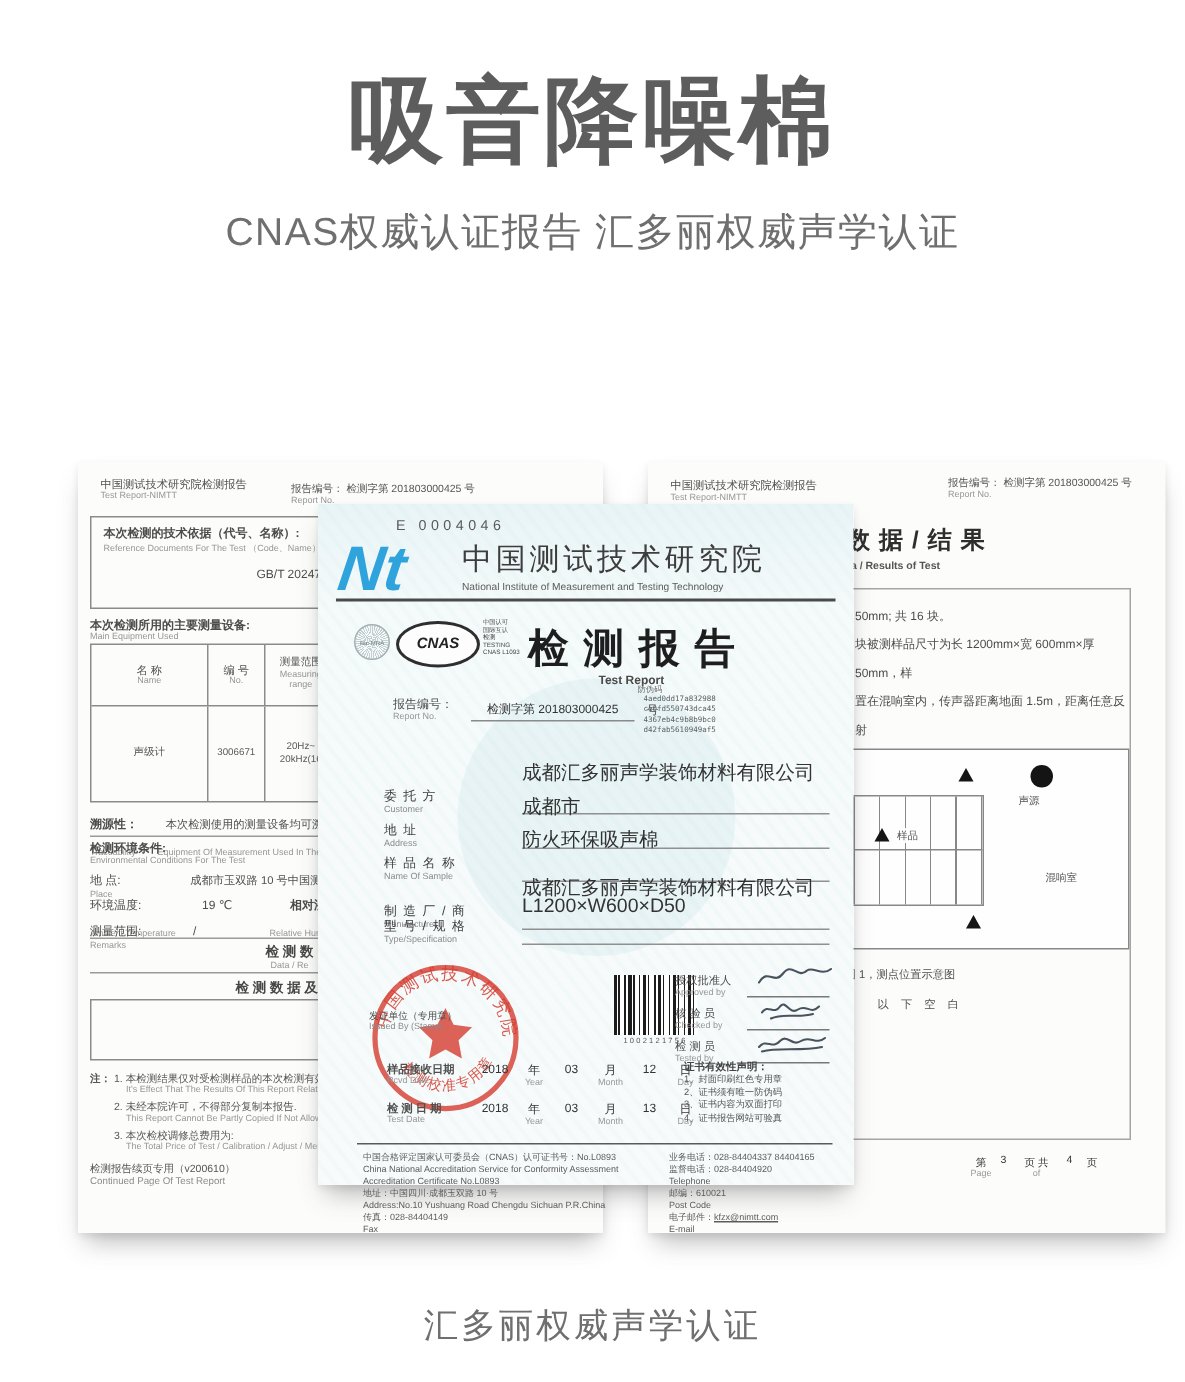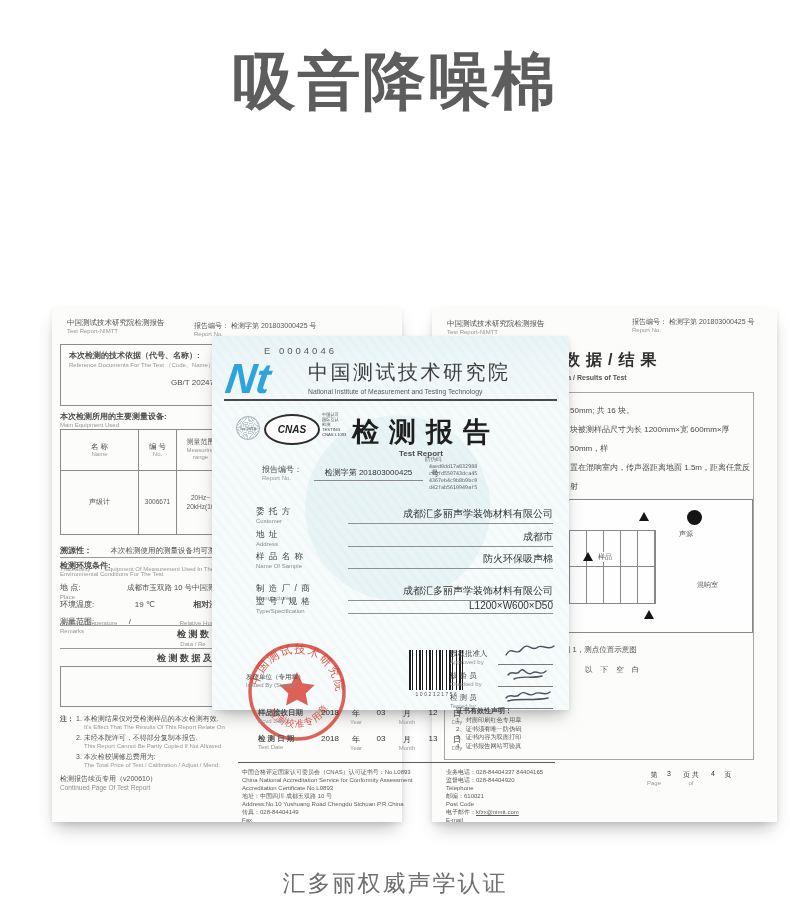--- a/index.html
+++ b/index.html
@@ -9,21 +9,21 @@
   .abs{position:absolute;}
   
   .hero{position:absolute;top:42px;left:0;width:790px;text-align:center;}
   .hero-title{font-size:63px;font-weight:bold;line-height:79px;letter-spacing:2px;color:#5d5d5d;}
   .hero-sub{margin-top:16px;font-size:26px;color:#6f6f6f;letter-spacing:1px;}
   
   .docs{position:absolute;inset:0;margin-left:12px;}
   .sheet{position:absolute;background:#fcfcfb;box-shadow:0 10px 16px -5px rgba(70,70,70,.38),0 2px 5px rgba(0,0,0,.08);}
   .sheet-left{left:40px;top:308px;width:350px;height:514px;z-index:1;}
   .sheet-right{left:420px;top:308px;width:345px;height:514px;z-index:1;}
-  .sheet-center{left:200px;top:336px;width:357px;height:374px;z-index:2;
+  .sheet-center{left:200px;top:336px;width:357px;height:454px;z-index:2;
      background:linear-gradient(180deg,#e9f4f6 0px,#f5fafa 70px,#f8fbfb 100%);}
   .sheet-center::before{content:"";position:absolute;inset:0;pointer-events:none;
      background:radial-gradient(circle at 52% 46%,rgba(130,195,205,.12) 0 92px,transparent 93px),
                 repeating-linear-gradient(52deg,rgba(150,205,215,.05) 0 3px,transparent 3px 8px);}
   
   .c9{font-size:9px;color:#474747;}
   .c8{font-size:8px;color:#4c4c4c;}
   .c75{font-size:7.5px;color:#4f4f4f;}
   .c7{font-size:7px;color:#565656;}
   .c65{font-size:6.5px;color:#5a5a5a;}
@@ -50,21 +50,21 @@
   .cnas-oval{width:52px;height:27px;border:2px solid #2e2e2e;border-radius:50%;display:flex;
              align-items:center;justify-content:center;font-size:10px;font-weight:bold;
              font-style:italic;color:#222;background:#fdfdfd;}
   .cnas-side{font-size:4.2px;color:#474747;line-height:1.2;}
   .cs-title{font-family:"Liberation Serif","DejaVu Serif",serif;font-weight:bold;font-size:27px;
             letter-spacing:10px;color:#1e1e1e;}
   .cs-field{left:44px;right:16px;display:flex;align-items:flex-end;}
   .cs-field .lab{width:92px;}
   .cs-field .lab .cn{font-size:8.5px;color:#3f3f3f;letter-spacing:1px;}
   .cs-field .lab .en{font-size:6px;color:#8b8b8b;}
-  .cs-field .val{flex:1;text-align:right;font-size:10px;color:#333;border-bottom:1px solid #909090;padding-bottom:2px;}
+  .cs-field .val{flex:1;text-align:left;font-size:13px;color:#333;border-bottom:1px solid #909090;padding-bottom:18px;}
   .barcode{width:56px;height:40px;
      background:repeating-linear-gradient(90deg,#1c1c1c 0 2px,#fff 2px 3px,#1c1c1c 3px 4px,#fff 4px 7px,#1c1c1c 7px 8px,#fff 8px 10px);}
   .sg{display:flex;align-items:flex-end;left:238px;right:16px;}
   .sg .lab2{width:48px;}
   .sg .sline{flex:1;border-bottom:1px solid #787878;height:16px;position:relative;}
   .sigp{position:absolute;left:4px;top:-5px;}
   .sigp path{stroke:#35404d;stroke-width:1.4;fill:none;stroke-linecap:round;opacity:.9;}
   .dcol{text-align:center;}
   .dcol .t{font-size:8px;color:#333;}
   .dcol .u{font-size:6px;color:#999;height:7px;line-height:7px;}
@@ -80,20 +80,21 @@
   .caption{position:absolute;top:868px;left:0;width:790px;text-align:center;font-size:23px;
            color:#6f6f6f;letter-spacing:2px;}
 </style>
 </head>
 <body>
 
 <div class="canvas">
 
   <header class="hero">
     <div class="hero-title">吸音降噪棉</div>
+    <div class="hero-sub">CNAS权威认证报告 汇多丽权威声学认证</div>
   </header>
 
   <section class="docs">
 
     <article class="sheet sheet-left">
       <div class="abs" style="left:15px;top:10px">
         <div class="c75">中国测试技术研究院检测报告</div>
         <div class="e6">Test Report-NIMTT</div>
       </div>
       <div class="abs" style="left:142px;top:13px">

